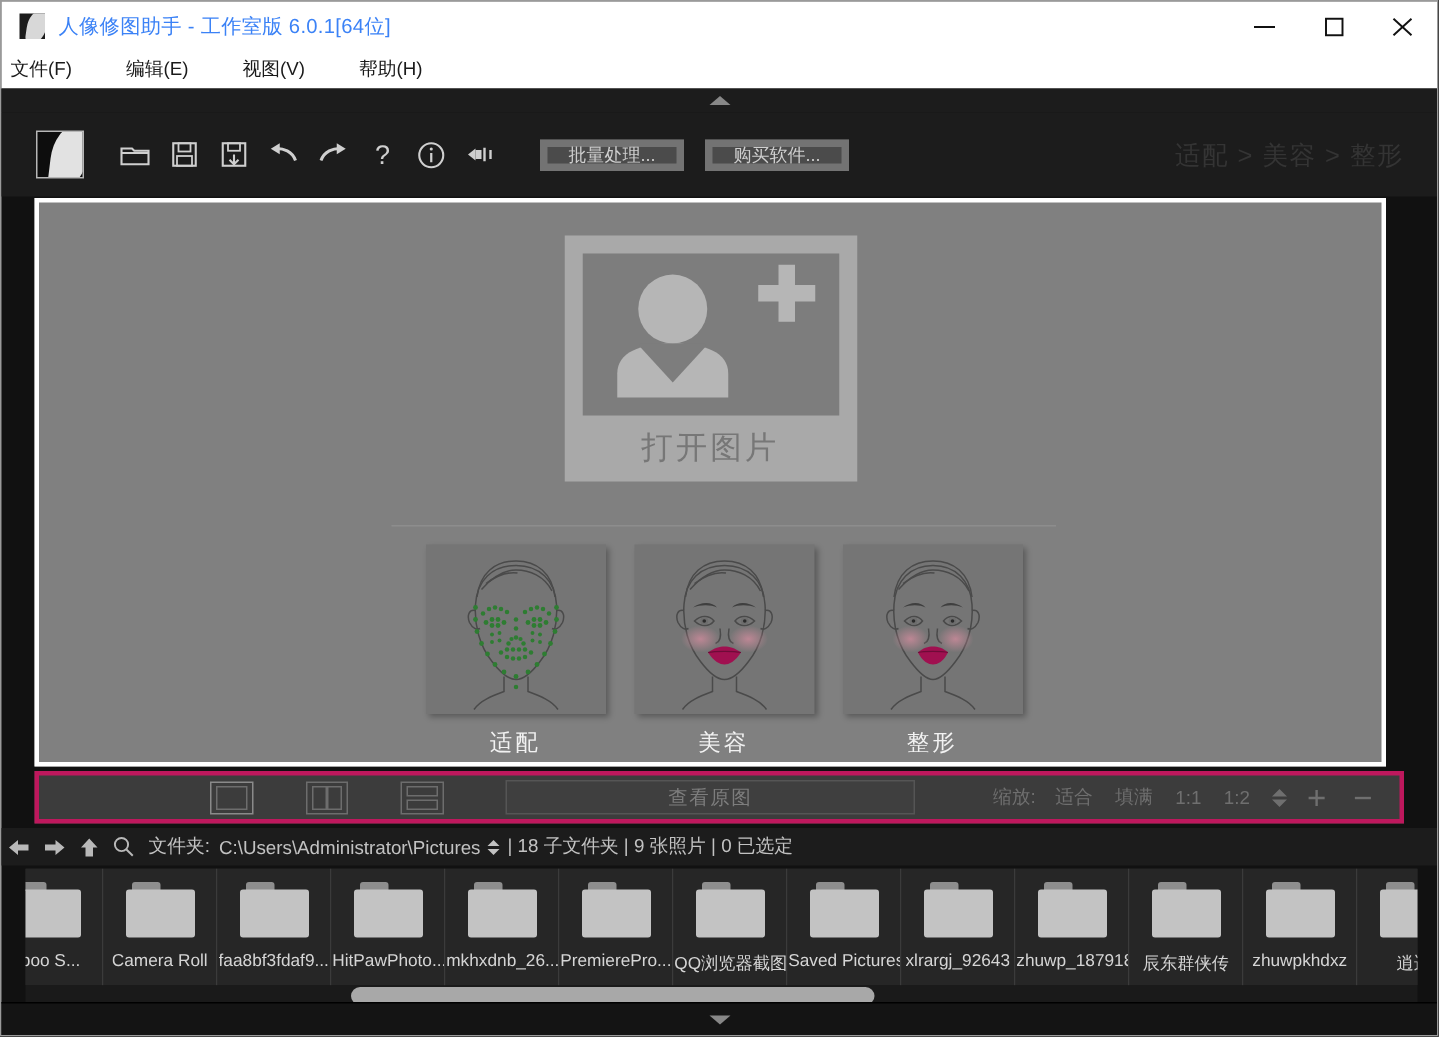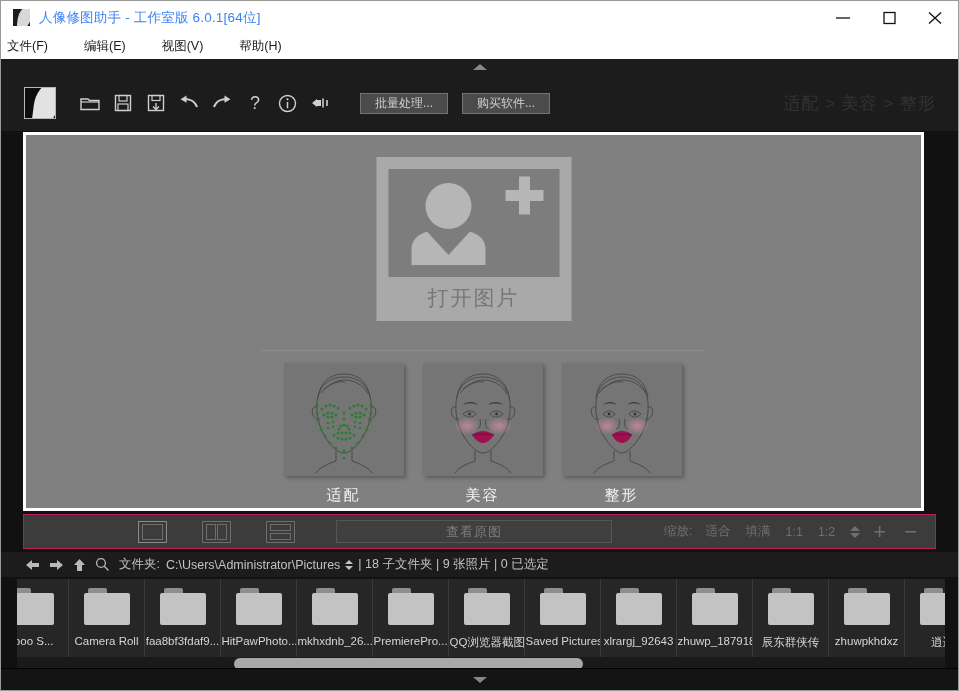--- a/index.html
+++ b/index.html
@@ -115,21 +115,21 @@
   }
   .tb-icon {
     width: 31px; height: 32px;
     display: flex; align-items: center; justify-content: center;
     flex: 0 0 auto; margin-right: 2px;
   }
   .tb-icon svg { display: block; }
   .tb-btn {
     height: 21px; padding: 0 14px;
     background: #4b4b4b;
-    border: 1px solid #737373;
+    border: 5px solid #737373;
     color: #cfcfcf; font-size: 12px;
     display: flex; align-items: center; justify-content: center;
     white-space: nowrap;
   }
   .tb-btn.first { margin-left: 22px; }
   .tb-btn.second { margin-left: 14px; }
   .breadcrumb {
     margin-left: auto; margin-right: 22px;
     font-size: 17px; color: #343434;
     white-space: nowrap; letter-spacing: 1px;
@@ -181,21 +181,21 @@
   .thumb-label {
     text-align: center; color: #f2f2f2;
     font-size: 15px; margin-top: 10px; letter-spacing: 2px;
   }
 
   
   .viewbar {
     position: absolute; left: 22px; top: 513px;
     width: 913px; height: 35px;
     background: #3c3c3c;
-    border: 1px solid #be185d;
+    border: 3px solid #be185d;
     display: flex; align-items: center; gap: 28px;
   }
   .vmode {
     width: 31px; height: 22px;
     border: 1px solid #6d6d6d;
     margin-left: 7px;
     position: relative;
   }
   .vmode.first { margin-left: 114px; border-color: #8a8a8a; }
   .vmode .cell {
@@ -238,21 +238,21 @@
     border-top: 5px solid #6f6f6f;
   }
   .pm { font-size: 22px; color: #6f6f6f; margin-right: 18px; line-height: 1; }
 
   
   .pathbar {
     position: absolute; left: 0; top: 551px;
     width: 957px; height: 25px;
     background: #1c1c1c;
     display: flex; align-items: center;
-    padding-left: 24px;
+    padding-left: 4px;
   }
   .pb-icon { margin-right: 9px; display: flex; align-items: center; }
   .pb-icon svg { display: block; }
   .pb-text { font-size: 12.5px; color: #c2c2c2; white-space: nowrap; }
   .pb-label { font-size: 12.5px; color: #c2c2c2; margin-right: 6px; white-space: nowrap; }
   .pb-spin {
     display: inline-flex; flex-direction: column;
     margin: 0 5px; gap: 2px; vertical-align: middle;
   }
   .pb-spin .u { width:0;height:0;border-left:4px solid transparent;border-right:4px solid transparent;border-bottom:4px solid #c2c2c2; }

